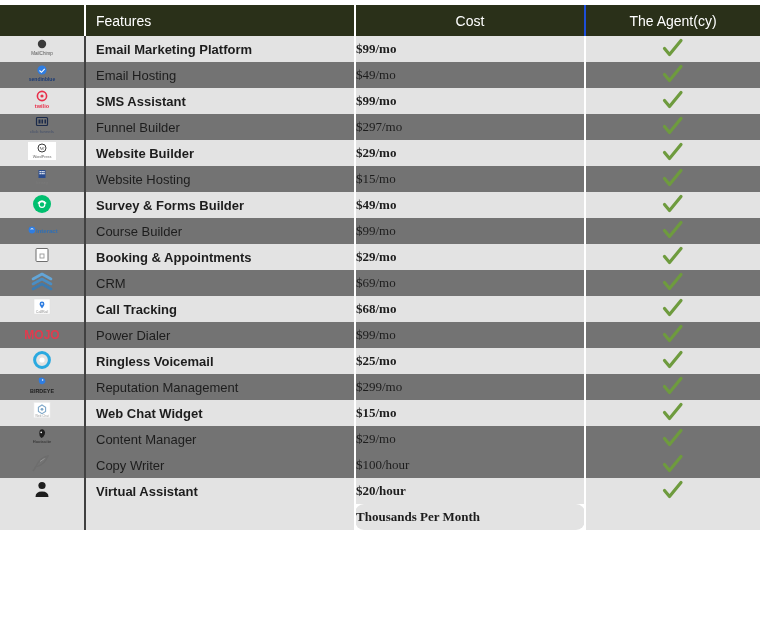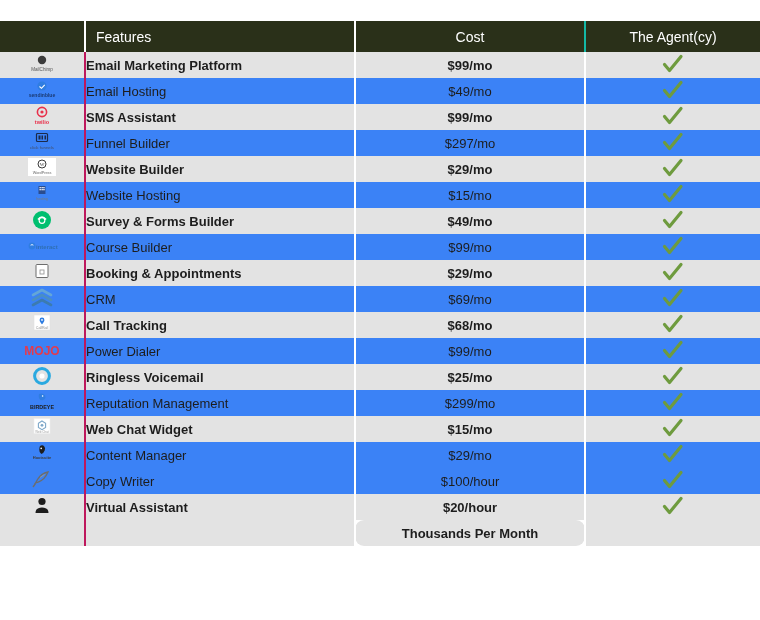--- a/index.html
+++ b/index.html
@@ -16,21 +16,21 @@
   }
   #page {
     position: relative;
     width: 760px;
     height: 620px;
     background: #ffffff;
   }
   table.cmp {
     position: absolute;
     left: 0;
-    top: 21px;
+    top: 5px;
     width: 760px;
     border-collapse: collapse;
     table-layout: fixed;
   }
   table.cmp col.c-logo  { width: 85px; }
   table.cmp col.c-feat  { width: 270px; }
   table.cmp col.c-cost  { width: 230px; }
   table.cmp col.c-agent { width: 175px; }
 
   thead th {
@@ -39,46 +39,48 @@
     height: 31px;
     font-size: 14px;
     font-weight: 400;
     padding: 0;
     vertical-align: middle;
     border: none;
   }
   th.h-logo  { }
   th.h-feat  { text-align: left; padding-left: 10px; border-left: 2px solid #ffffff; }
   th.h-cost  { text-align: center; border-left: 2px solid #ffffff; }
-  th.h-agent { text-align: center; border-left: 2px solid #14b8a6; }
+  th.h-agent { text-align: center; border-left: 2px solid #1d4ed8; }
 
   tbody td {
     height: 26px;
     padding: 0;
     vertical-align: middle;
     border: none;
     font-size: 13px;
     color: #1d1d1d;
   }
   tbody tr.odd  td { background: #e3e3e3; }
-  tbody tr.even td { background: #3b82f6; }
+  tbody tr.even td { background: #737373; }
   tbody tr.odd  td.cell-feat,
   tbody tr.odd  td.cell-cost { font-weight: bold; }
 
   td.cell-logo {
     text-align: center;
   }
   td.cell-feat {
-    border-left: 2px solid #be185d;
+    padding-left: 10px;
+    border-left: 2px solid #404040;
     text-align: left;
     white-space: nowrap;
   }
   td.cell-cost {
-    text-align: center;
+    text-align: left;
     border-left: 2px solid #ffffff;
+    font-family: Liberation Serif, serif;
   }
   td.cell-agent {
     text-align: center;
     border-left: 2px solid #ffffff;
   }
   tbody tr.total td.cell-cost { font-weight: bold; font-size: 13px; border-radius: 9px; }
 
   .logo-box {
     display: inline-flex;
     align-items: flex-start;

